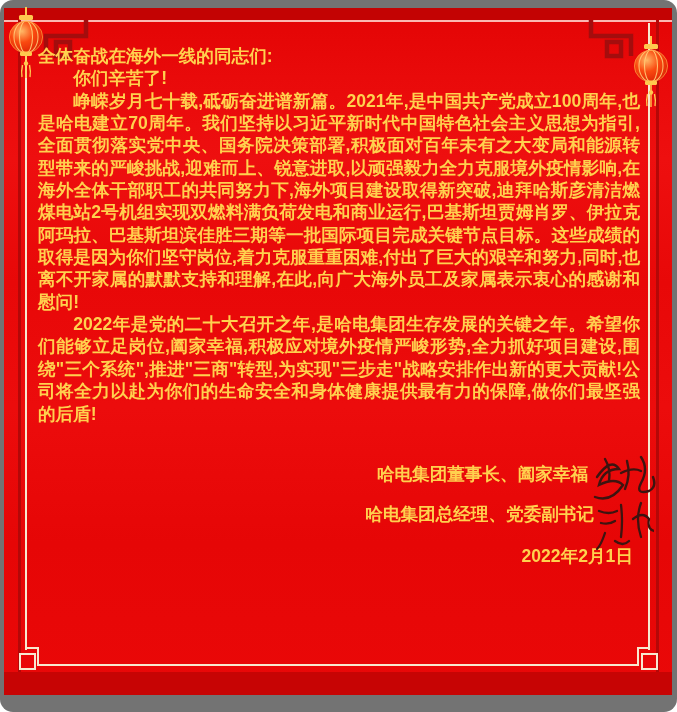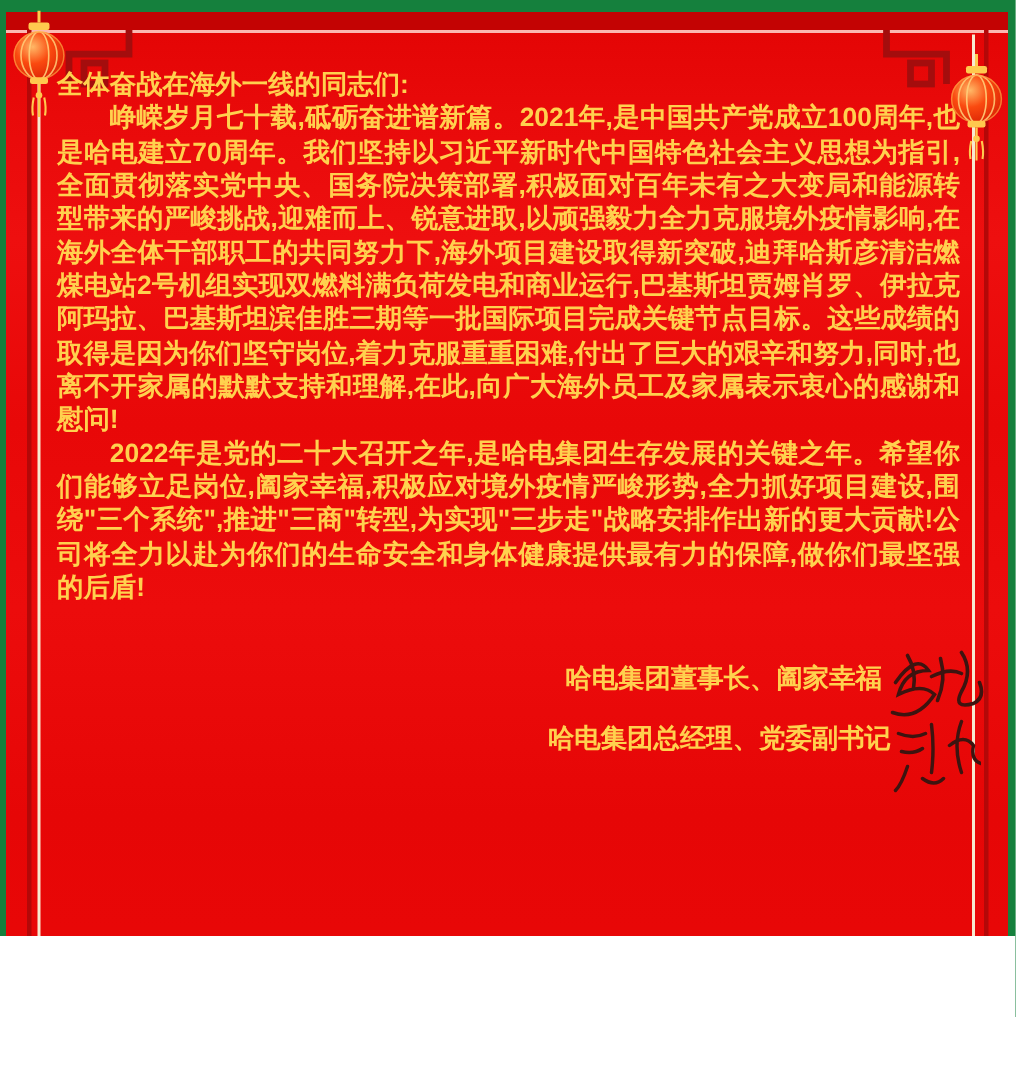--- a/index.html
+++ b/index.html
@@ -1,17 +1,17 @@
 <!DOCTYPE html>
 <html style="--gold: #ffd14e;"><head>
 <meta charset="utf-8">
 <style>
   html,body{margin:0;padding:0;}
   body{background:#fff;font-family:"Liberation Sans","DejaVu Sans",sans-serif;}
-  .screen{position:relative;width:677px;height:624px;background:#15803d;overflow:hidden;}
+  .screen{position:relative;width:677px;height:712px;background:#737373;overflow:hidden;border-radius:13px;}
 
   
   .red-card{position:absolute;left:4px;top:8px;width:668px;height:687px;
     background:linear-gradient(180deg,#e30404 0%,#e90a0a 10%,#ee0f0f 22%,#e80808 40%,#ec0c0c 58%,#e60606 78%,#ea0808 100%);}
   .band-top{position:absolute;left:4px;top:8px;width:668px;height:12px;background:#c30303;}
   .light-top-line{position:absolute;left:4px;top:20px;width:668px;height:2px;background:rgba(255,216,208,.85);}
   .band-bottom{position:absolute;left:4px;top:672px;width:668px;height:23px;background:#c70404;}
   .side-dark{position:absolute;top:20px;height:652px;width:3px;background:#b40808;}
   .side-dark.left{left:18px;}
   .side-dark.right{left:656px;}
@@ -103,20 +103,21 @@
     <ellipse cx="22" cy="30" rx="12" ry="16" fill="none" stroke="#ffce79" stroke-width="1.1" opacity=".85"></ellipse>
     <ellipse cx="22" cy="30" rx="16.6" ry="15.6" fill="none" stroke="#ff9d43" stroke-width="1" opacity=".7"></ellipse>
     <rect x="16" y="44.5" width="12" height="4.5" rx="1.5" fill="#ffc94e"></rect>
     <line x1="22" y1="49" x2="22" y2="55" stroke="#ffc94e" stroke-width="1.6"></line>
     <circle cx="22" cy="56.5" r="2.2" fill="#ffc94e"></circle>
     <path d="M18.5,58 q-1.5,7 -0.5,12 M22,58 v13 M25.5,58 q1.5,7 0.5,12" stroke="#ffc94e" stroke-width="1.4" fill="none"></path>
   </svg>
 
   <div class="content">
     <p class="salute">全体奋战在海外一线的同志们:</p>
+    <p class="para">你们辛苦了!</p>
     <p class="para">峥嵘岁月七十载,砥砺奋进谱新篇。2021年,是中国共产党成立100周年,也是哈电建立70周年。我们坚持以习近平新时代中国特色社会主义思想为指引,全面贯彻落实党中央、国务院决策部署,积极面对百年未有之大变局和能源转型带来的严峻挑战,迎难而上、锐意进取,以顽强毅力全力克服境外疫情影响,在海外全体干部职工的共同努力下,海外项目建设取得新突破,迪拜哈斯彦清洁燃煤电站2号机组实现双燃料满负荷发电和商业运行,巴基斯坦贾姆肖罗、伊拉克阿玛拉、巴基斯坦滨佳胜三期等一批国际项目完成关键节点目标。这些成绩的取得是因为你们坚守岗位,着力克服重重困难,付出了巨大的艰辛和努力,同时,也离不开家属的默默支持和理解,在此,向广大海外员工及家属表示衷心的感谢和慰问!</p>
     <p class="para">2022年是党的二十大召开之年,是哈电集团生存发展的关键之年。希望你们能够立足岗位,阖家幸福,积极应对境外疫情严峻形势,全力抓好项目建设,围绕"三个系统",推进"三商"转型,为实现"三步走"战略安排作出新的更大贡献!公司将全力以赴为你们的生命安全和身体健康提供最有力的保障,做你们最坚强的后盾!</p>
 
     <div class="sign-block">
       <div class="sign-row row1">哈电集团董事长、阖家幸福</div>
 
       <svg class="sig sig1" width="74" height="72" viewBox="0 0 74 72">
         <g stroke="#3d1410" stroke-width="2.4" fill="none" stroke-linecap="round">
           <path d="M13,30 q14,-20 22,-8 q-16,0 -20,16 q16,-8 24,0 q-12,18 -28,12"></path>
           <path d="M21,12 q6,10 4,22"></path>
@@ -129,16 +130,17 @@
       <div class="sign-row row2">哈电集团总经理、党委副书记</div>
 
       <svg class="sig sig2" width="64" height="66" viewBox="0 0 64 66">
         <g stroke="#3d1410" stroke-width="2.3" fill="none" stroke-linecap="round">
           <path d="M9,14 q10,4 18,0 M11,26 q8,2 14,-2 M15,36 q-4,12 -8,16"></path>
           <path d="M31,8 q2,16 0,32 M25,44 q8,6 14,0"></path>
           <path d="M51,6 q-6,16 0,34 M43,22 q10,-8 16,0 q-2,10 5,12"></path>
         </g>
       </svg>
 
+      <div class="date-row">2022年2月1日</div>
     </div>
   </div>
 
 </div>
 
 </body></html>

